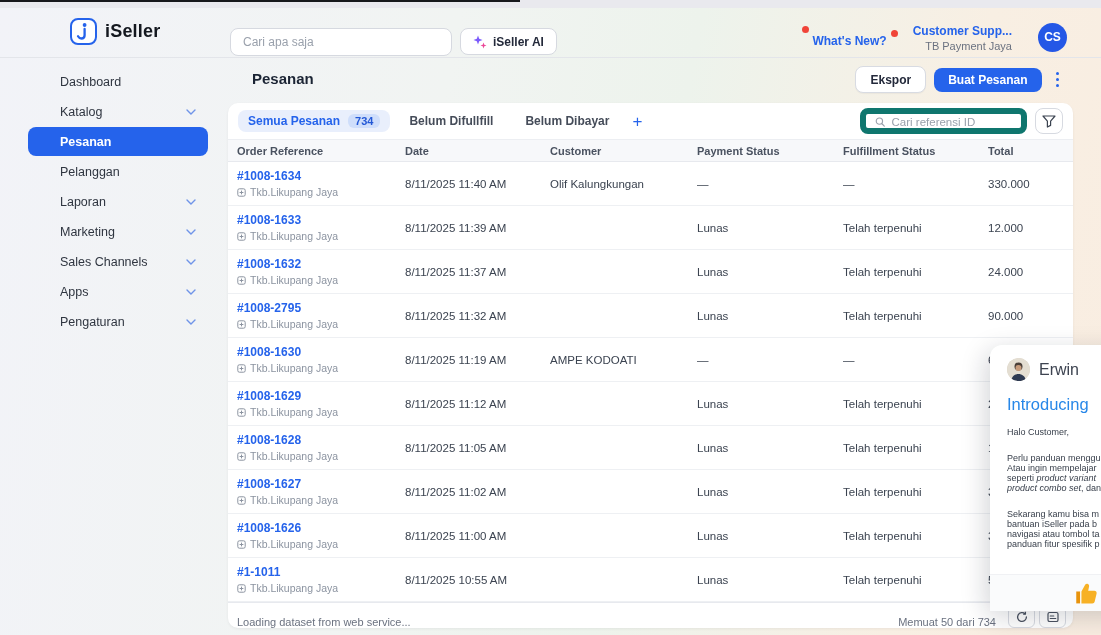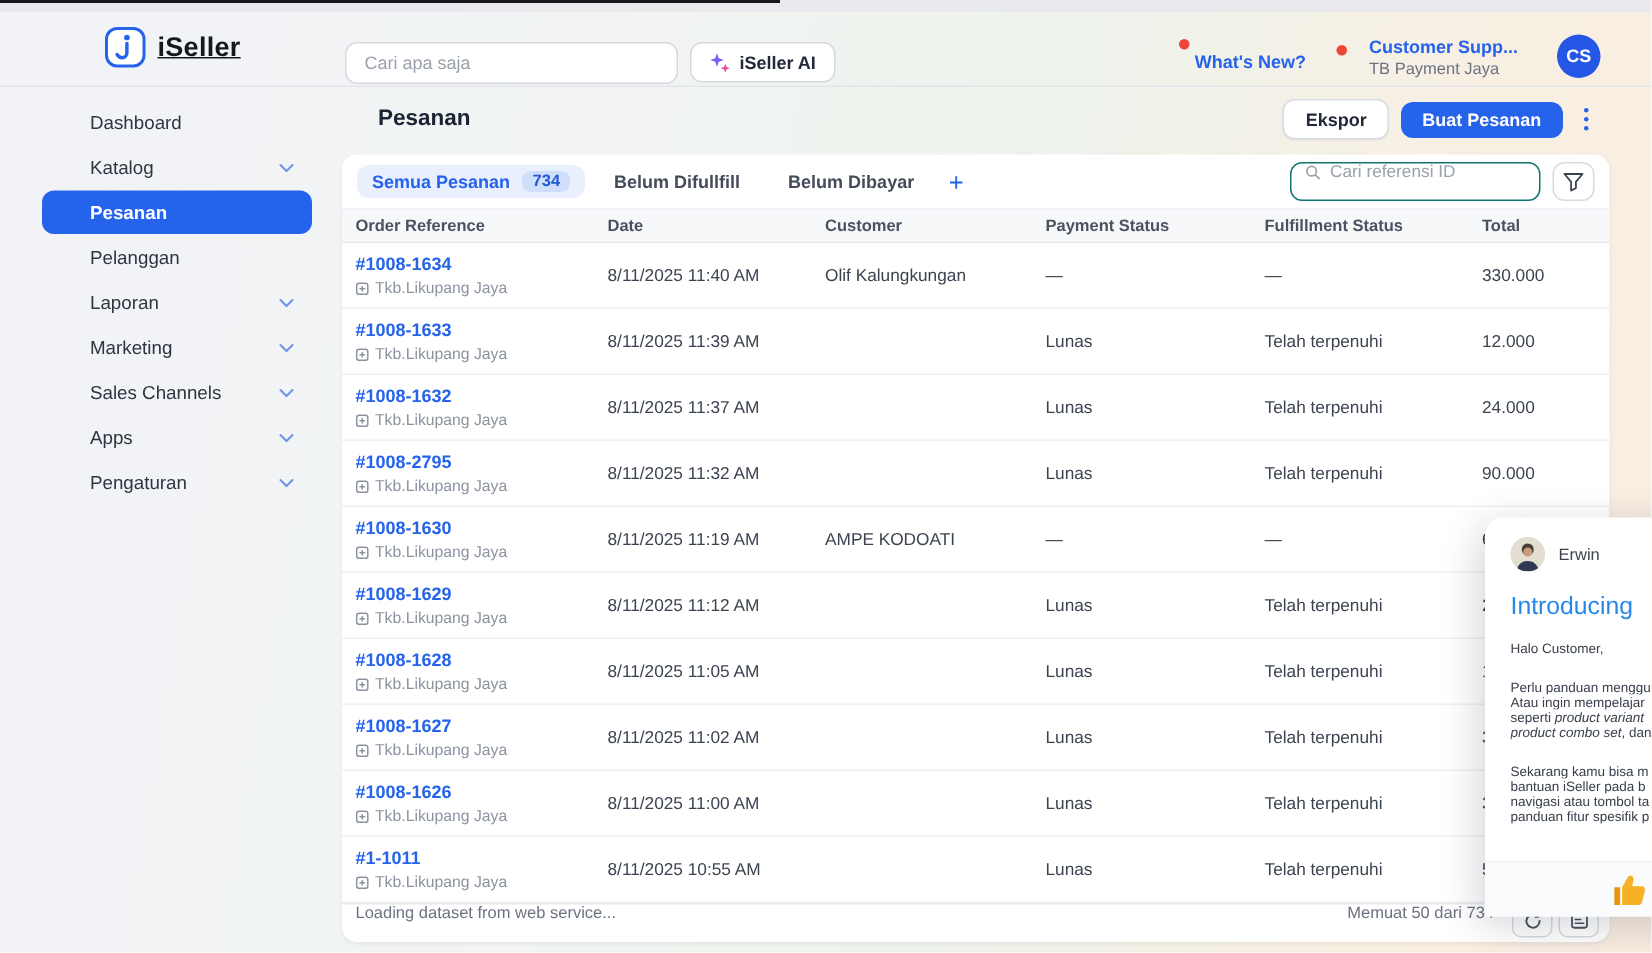--- a/index.html
+++ b/index.html
@@ -10,30 +10,30 @@
     background:linear-gradient(100deg,#f2f3f8 0%,#f1f4f2 38%,#edf3ec 58%,#f8efe3 82%,#f9ede1 100%);
     color:#1f2430;
   }
   
   .browser-strip { position:absolute; top:0; left:0; right:0; height:8px; background:#e9e9ee; }
   .browser-strip::before { content:""; position:absolute; top:0; left:0; width:520px; height:2px; background:#17181c; }
   
   .app-header { position:absolute; top:8px; left:0; right:0; height:50px; border-bottom:1px solid #e3e5ea; }
   .logo-wrap { position:absolute; left:70px; top:10px; display:flex; align-items:center; gap:8px; }
   .logo-badge { width:27px; height:27px; border:2.5px solid #2563eb; border-radius:8px; display:flex; align-items:center; justify-content:center; background:#fff; }
-  .brand-name { font-size:18px; font-weight:700; color:#14181f; letter-spacing:.2px;text-decoration:underline; }
+  .brand-name { font-size:18px; font-weight:700; color:#14181f; letter-spacing:.2px; }
   .global-search { position:absolute; left:230px; top:20px; width:222px; height:28px; border:1px solid #d6d9e0; border-radius:8px; background:#fff; display:flex; align-items:center; padding:0 12px; }
   .global-search input { border:none; outline:none; width:100%; font-size:12px; font-family:inherit; color:#333; background:transparent; }
   .global-search input::placeholder { color:#9aa1ac; }
   .ai-btn { position:absolute; left:460px; top:20px; height:27px; border:1px solid #d6d9e0; border-radius:8px; background:#fff; display:flex; align-items:center; gap:6px; padding:0 12px; font-size:12px; font-weight:600; color:#23293a; cursor:pointer; }
   .hdr-right { position:absolute; right:34px; top:14px; display:flex; align-items:center; gap:26px; }
   .whats-new { position:relative; font-size:12px; font-weight:700; color:#2563eb; padding-top:8px; cursor:pointer; }
   .dot { width:7px; height:7px; border-radius:50%; background:#f04438; position:absolute; }
   .whats-new .dot { top:0; left:-10px; }
-  .account { position:relative; text-align:left; padding-top:2px;margin-left:16px; }
+  .account { position:relative; text-align:right; padding-top:2px; }
   .account .dot { top:8px; left:-22px; }
   .account-name { font-size:12px; font-weight:700; color:#2563eb; }
   .account-company { font-size:11px; color:#6b7280; margin-top:2px; }
   .avatar { width:29px; height:29px; border-radius:50%; background:#2457e6; color:#fff; font-size:12px; font-weight:700; display:flex; align-items:center; justify-content:center; }
   
   .sidebar { position:absolute; top:58px; left:0; width:225px; bottom:0; padding-top:9px; }
   .nav-item { height:29px; margin:0 17px 1px 28px; border-radius:8px; display:flex; align-items:center; padding:0 12px 0 32px; font-size:12.5px; color:#2f3540; cursor:pointer; }
   .nav-item .chev { margin-left:auto; }
   .nav-item.active { background:#2563eb; color:#fff; font-weight:700; }
   
@@ -44,41 +44,41 @@
   .more-dots { display:flex; flex-direction:column; gap:2.5px; padding:4px 6px; cursor:pointer; }
   .more-dots i { width:3.5px; height:3.5px; border-radius:50%; background:#2563eb; }
   
   .card { position:absolute; left:228px; top:103px; width:845px; height:525px; background:#fff; border-radius:10px; box-shadow:0 1px 3px rgba(16,24,40,.06); display:flex; flex-direction:column; }
   .tabs-row { height:36px; display:flex; align-items:center; padding:0 10px; }
   .tab-pill { display:flex; align-items:center; gap:8px; background:#e9effc; border-radius:8px; padding:4px 10px; color:#2563eb; font-size:12px; font-weight:700; cursor:pointer;justify-content:center; }
   .tab-badge { background:#cfdefb; color:#2358d6; border-radius:6px; padding:1px 7px; font-size:11px; font-weight:700; }
   .tab { font-size:12px; font-weight:600; color:#454c59; padding:4px 13px; cursor:pointer; }
   .tab-add { color:#2563eb; font-size:17px; font-weight:500; padding:0 10px; cursor:pointer; line-height:1; }
   .tabs-spacer { flex:1; }
-  .ref-search { width:167px; height:26px; border:1px solid #0f766e; border-radius:8px; display:flex; align-items:flex-start; gap:6px; padding:0 9px; background:#fff; }
+  .ref-search { width:167px; height:26px; border:6px solid #0f766e; border-radius:8px; display:flex; align-items:flex-end; gap:6px; padding:0 9px; background:#fff; }
   .ref-search input { border:none; outline:none; width:100%; font-size:11.5px; font-family:inherit; color:#333; background:transparent; }
   .ref-search input::placeholder { color:#9aa1ac; }
   .filter-btn { width:28px; height:26px; margin-left:8px; border:1px solid #d7dae1; border-radius:8px; background:#fff; display:flex; align-items:center; justify-content:center; cursor:pointer; }
   .grid-cols { display:grid; grid-template-columns:168px 145px 147px 146px 145px 1fr; }
   .thead { height:23px; background:#f7f8fa; border-top:1px solid #eceef2; border-bottom:1px solid #e7e9ee; align-items:center; font-size:11px; font-weight:700; color:#4a5260; }
   .thead > div { padding-left:9px; }
   .tbody { flex:1; overflow:hidden; }
   .trow { height:44px; align-items:center; border-bottom:1px solid #eef0f3; }
   .trow > div { padding-left:9px; font-size:11.5px; color:#3b4350; }
   .ref-link { color:#2563eb; font-size:12px; font-weight:700; text-decoration:none; cursor:pointer; }
   .store-line { display:flex; align-items:center; gap:4px; margin-top:3px; color:#8b93a0; font-size:10.5px; }
-  .tfoot { height:26px; border-top:1px solid #e7e9ee; display:flex; align-items:flex-start; padding:0 7px 0 9px; font-size:11px; color:#6b7280; }
+  .tfoot { height:26px; border-top:1px solid #e7e9ee; display:flex; align-items:flex-end; padding:0 7px 0 9px; font-size:11px; color:#6b7280; }
   .tfoot-spacer { flex:1; }
   .tfoot .count { margin-right:8px; }
   .icon-btn { width:27px; height:22px; border:1px solid #d7dae1; border-radius:6px; background:#fff; display:flex; align-items:center; justify-content:center; margin-left:4px; cursor:pointer; }
   
   .chat { position:absolute; left:990px; top:345px; width:270px; height:266px; background:#fff; border-radius:12px 0 0 12px; box-shadow:-4px 6px 26px rgba(16,24,40,.18); z-index:5; }
   .chat-head { padding:13px 0 0 17px; display:flex; align-items:center; gap:9px; }
   .chat-avatar { width:23px; height:23px; border-radius:50%; background:#ddd6ca; overflow:hidden; display:flex; align-items:flex-end; justify-content:center; }
-  .chat-name { font-size:11px; color:#3d4350; }
+  .chat-name { font-size:16px; color:#3d4350; }
   .chat-title { margin:14px 0 0 17px; font-size:16.5px; color:#2787e8; white-space:nowrap; overflow:hidden; }
   .chat-body { margin:13px 0 0 17px; font-size:9px; line-height:10px; color:#39404c; }
   .chat-line { white-space:nowrap; overflow:hidden; }
   .chat-gap { height:16px; }
   .chat-foot { position:absolute; left:0; right:0; bottom:0; height:37px; background:#fafbfc; border-top:1px solid #f0f1f4; }
   .thumb { position:absolute; left:84px; top:5px; }
 </style>
 </head>
 <body>
 

